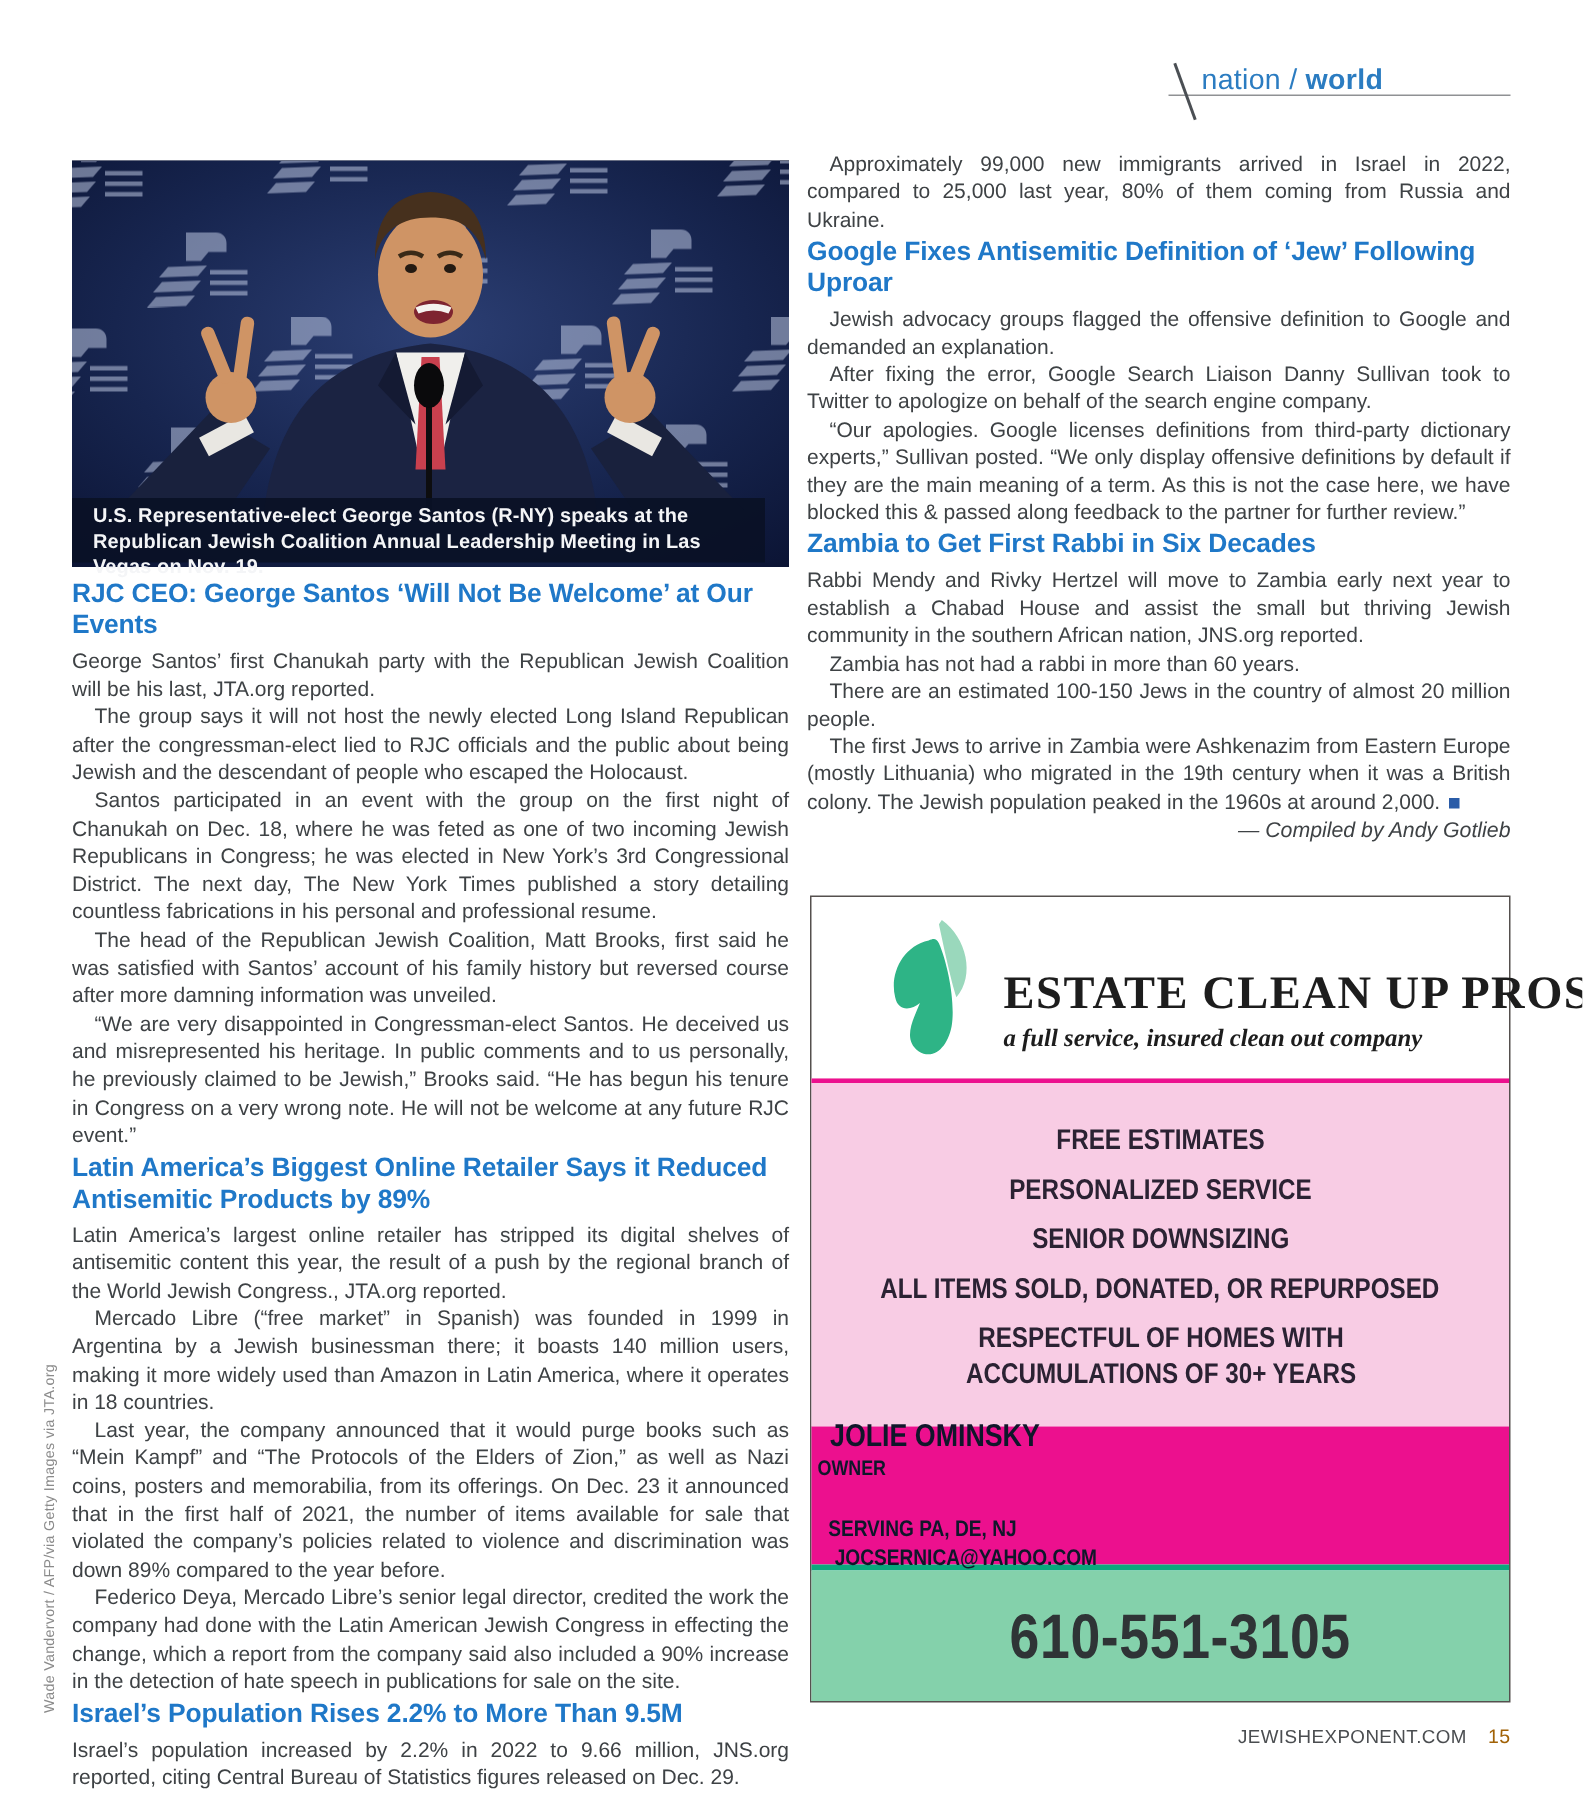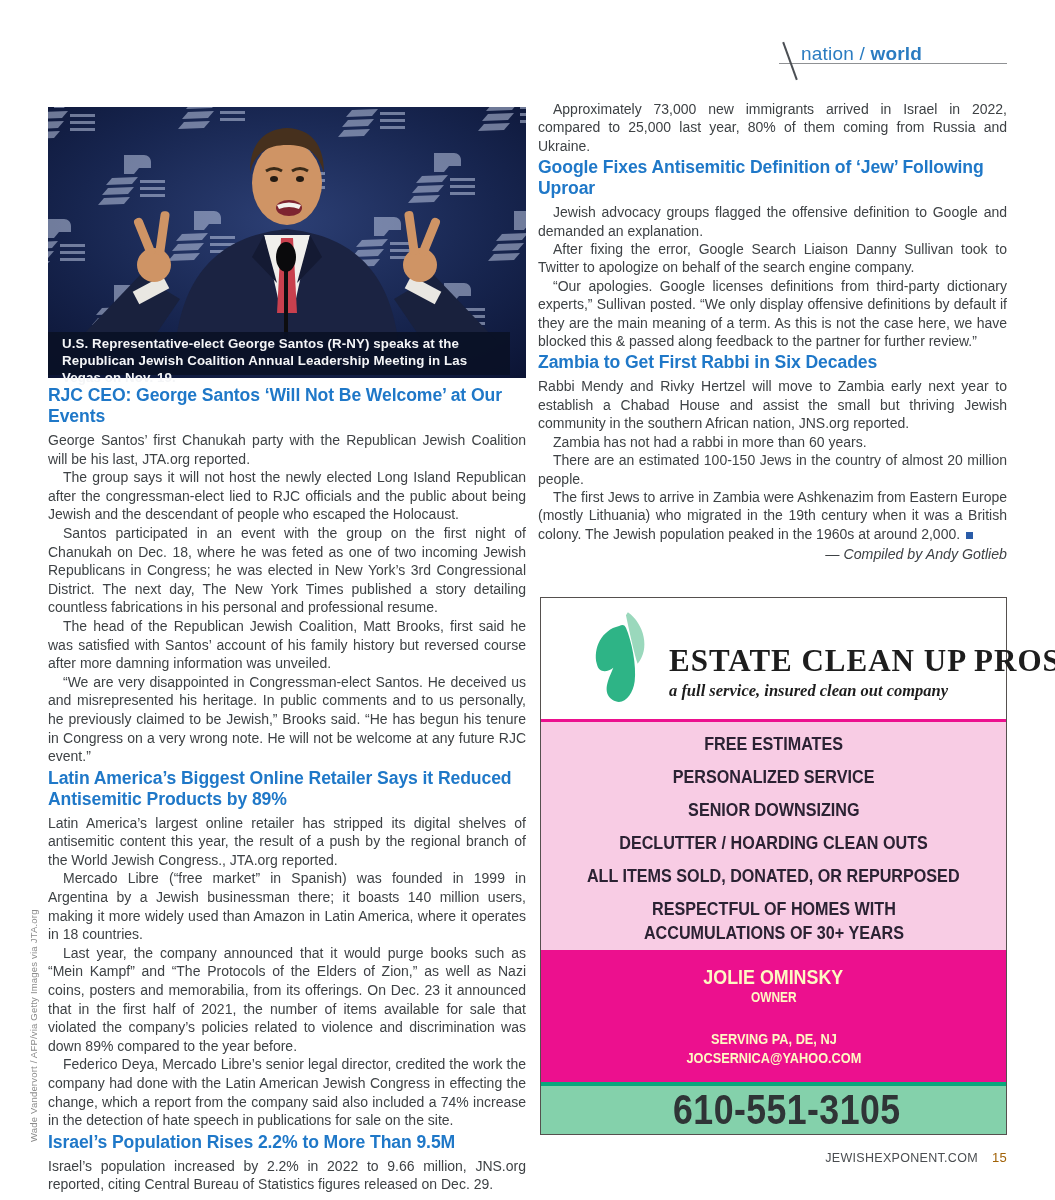--- a/index.html
+++ b/index.html
@@ -46,21 +46,21 @@
   .ad-header { height:121px; display:flex; align-items:center; padding-left:48px; box-sizing:border-box; }
   .ad-logo { width:70px; height:100px; margin-right:10px; flex:0 0 auto; }
   .ad-brandblock { display:flex; flex-direction:column; padding-top:28px; }
   .ad-brand { font-family:"Liberation Serif", serif; font-weight:bold; font-size:31px; color:#1d1d1d; letter-spacing:1px; white-space:nowrap; }
   .ad-tagline { font-family:"Liberation Serif", serif; font-style:italic; font-weight:bold; font-size:16.5px; color:#1d1d1d; margin-top:2px; }
   .ad-pink { height:232px; background:#f8cce4; border-top:3px solid #ec108e; box-sizing:border-box;
              display:flex; flex-direction:column; align-items:center; justify-content:center; padding-top:4px; }
   .ad-pink .line { color:#2b2233; font-weight:bold; font-size:19px; line-height:24px; margin:4.5px 0;
                    text-align:center; white-space:pre-line; }
   .cond { display:inline-block; transform:scaleX(0.85); transform-origin:center; }
-  .ad-magenta { height:132px; background:#ec108e; color:#fef9c3; text-align:center;
+  .ad-magenta { height:92px; background:#ec108e; color:#0f172a; 
                 display:flex; flex-direction:column; justify-content:center; }
   .ad-owner-name { font-weight:bold; font-size:21px; line-height:24px; }
   .ad-owner-title { font-weight:bold; font-size:14px; line-height:17px; margin-bottom:23px; }
   .ad-serving, .ad-email { font-weight:bold; font-size:15px; line-height:19px; }
   .ad-teal { height:4px; background:#0aa87c; }
   .ad-green { flex:1; background:#84d1ab; display:flex; align-items:center; justify-content:center;padding-left:27px; }
   .ad-phone { font-weight:bold; font-size:42px; color:#2f3436; letter-spacing:0.5px; }
   
   .footer { position:absolute; top:1150px; right:48px; font-size:12.5px; color:#4a4d50; letter-spacing:0.3px; }
   .footer .pagenum { font-weight:normal; color:#a16207; margin-left:14px; font-size:13px; }
@@ -162,36 +162,36 @@
         <p class="ind">“We are very disappointed in Congressman-elect Santos. He deceived us and misrepresented his heritage. In public comments and to us personally, he previously claimed to be Jewish,” Brooks said. “He has begun his tenure in Congress on a very wrong note. He will not be welcome at any future RJC event.”</p>
       </div>
     </div>
 
     <div>
       <h2 class="headline">Latin America’s Biggest Online Retailer Says it Reduced Antisemitic Products by 89%</h2>
       <div class="body-text">
         <p>Latin America’s largest online retailer has stripped its digital shelves of antisemitic content this year, the result of a push by the regional branch of the World Jewish Congress., JTA.org reported.</p>
         <p class="ind">Mercado Libre (“free market” in Spanish) was founded in 1999 in Argentina by a Jewish businessman there; it boasts 140 million users, making it more widely used than Amazon in Latin America, where it operates in 18 countries.</p>
         <p class="ind">Last year, the company announced that it would purge books such as “Mein Kampf” and “The Protocols of the Elders of Zion,” as well as Nazi coins, posters and memorabilia, from its offerings. On Dec. 23 it announced that in the first half of 2021, the number of items available for sale that violated the company’s policies related to violence and discrimination was down 89% compared to the year before.</p>
-        <p class="ind">Federico Deya, Mercado Libre’s senior legal director, credited the work the company had done with the Latin American Jewish Congress in effecting the change, which a report from the company said also included a 74% increase in the detection of hate speech in publications for sale on the site.</p>
+        <p class="ind">Federico Deya, Mercado Libre’s senior legal director, credited the work the company had done with the Latin American Jewish Congress in effecting the change, which a report from the company said also included a 90% increase in the detection of hate speech in publications for sale on the site.</p>
       </div>
     </div>
 
     <div>
       <h2 class="headline">Israel’s Population Rises 2.2% to More Than 9.5M</h2>
       <div class="body-text">
         <p>Israel’s population increased by 2.2% in 2022 to 9.66 million, JNS.org reported, citing Central Bureau of Statistics figures released on Dec. 29.</p>
 
       </div>
     </div>
   </div>
 
   <div class="col-right">
     <div class="body-text">
-      <p class="ind">Approximately 73,000 new immigrants arrived in Israel in 2022, compared to 25,000 last year, 80% of them coming from Russia and Ukraine.</p>
+      <p class="ind">Approximately 99,000 new immigrants arrived in Israel in 2022, compared to 25,000 last year, 80% of them coming from Russia and Ukraine.</p>
     </div>
 
     <div>
       <h2 class="headline">Google Fixes Antisemitic Definition of ‘Jew’ Following Uproar</h2>
       <div class="body-text">
         <p class="ind">Jewish advocacy groups flagged the offensive definition to Google and demanded an explanation.</p>
         <p class="ind">After fixing the error, Google Search Liaison Danny Sullivan took to Twitter to apologize on behalf of the search engine company.</p>
         <p class="ind">“Our apologies. Google licenses definitions from third-party dictionary experts,” Sullivan posted. “We only display offensive definitions by default if they are the main meaning of a term. As this is not the case here, we have blocked this &amp; passed along feedback to the partner for further review.”</p>
       </div>
     </div>
@@ -217,21 +217,20 @@
       </svg>
       <div class="ad-brandblock">
         <div class="ad-brand">ESTATE CLEAN UP PROS</div>
         <div class="ad-tagline">a full service, insured clean out company</div>
       </div>
     </div>
     <div class="ad-pink">
       <div class="line"><span class="cond">FREE ESTIMATES</span></div>
       <div class="line"><span class="cond">PERSONALIZED SERVICE</span></div>
       <div class="line"><span class="cond">SENIOR DOWNSIZING</span></div>
-      <div class="line"><span class="cond">DECLUTTER / HOARDING CLEAN OUTS</span></div>
       <div class="line"><span class="cond">ALL ITEMS SOLD, DONATED, OR REPURPOSED</span></div>
       <div class="line"><span class="cond">RESPECTFUL OF HOMES WITH
 ACCUMULATIONS OF 30+ YEARS</span></div>
     </div>
     <div class="ad-magenta">
       <div class="ad-owner-name"><span class="cond">JOLIE OMINSKY</span></div>
       <div class="ad-owner-title"><span class="cond">OWNER</span></div>
       <div class="ad-serving"><span class="cond">SERVING PA, DE, NJ</span></div>
       <div class="ad-email"><span class="cond">JOCSERNICA@YAHOO.COM</span></div>
     </div>

